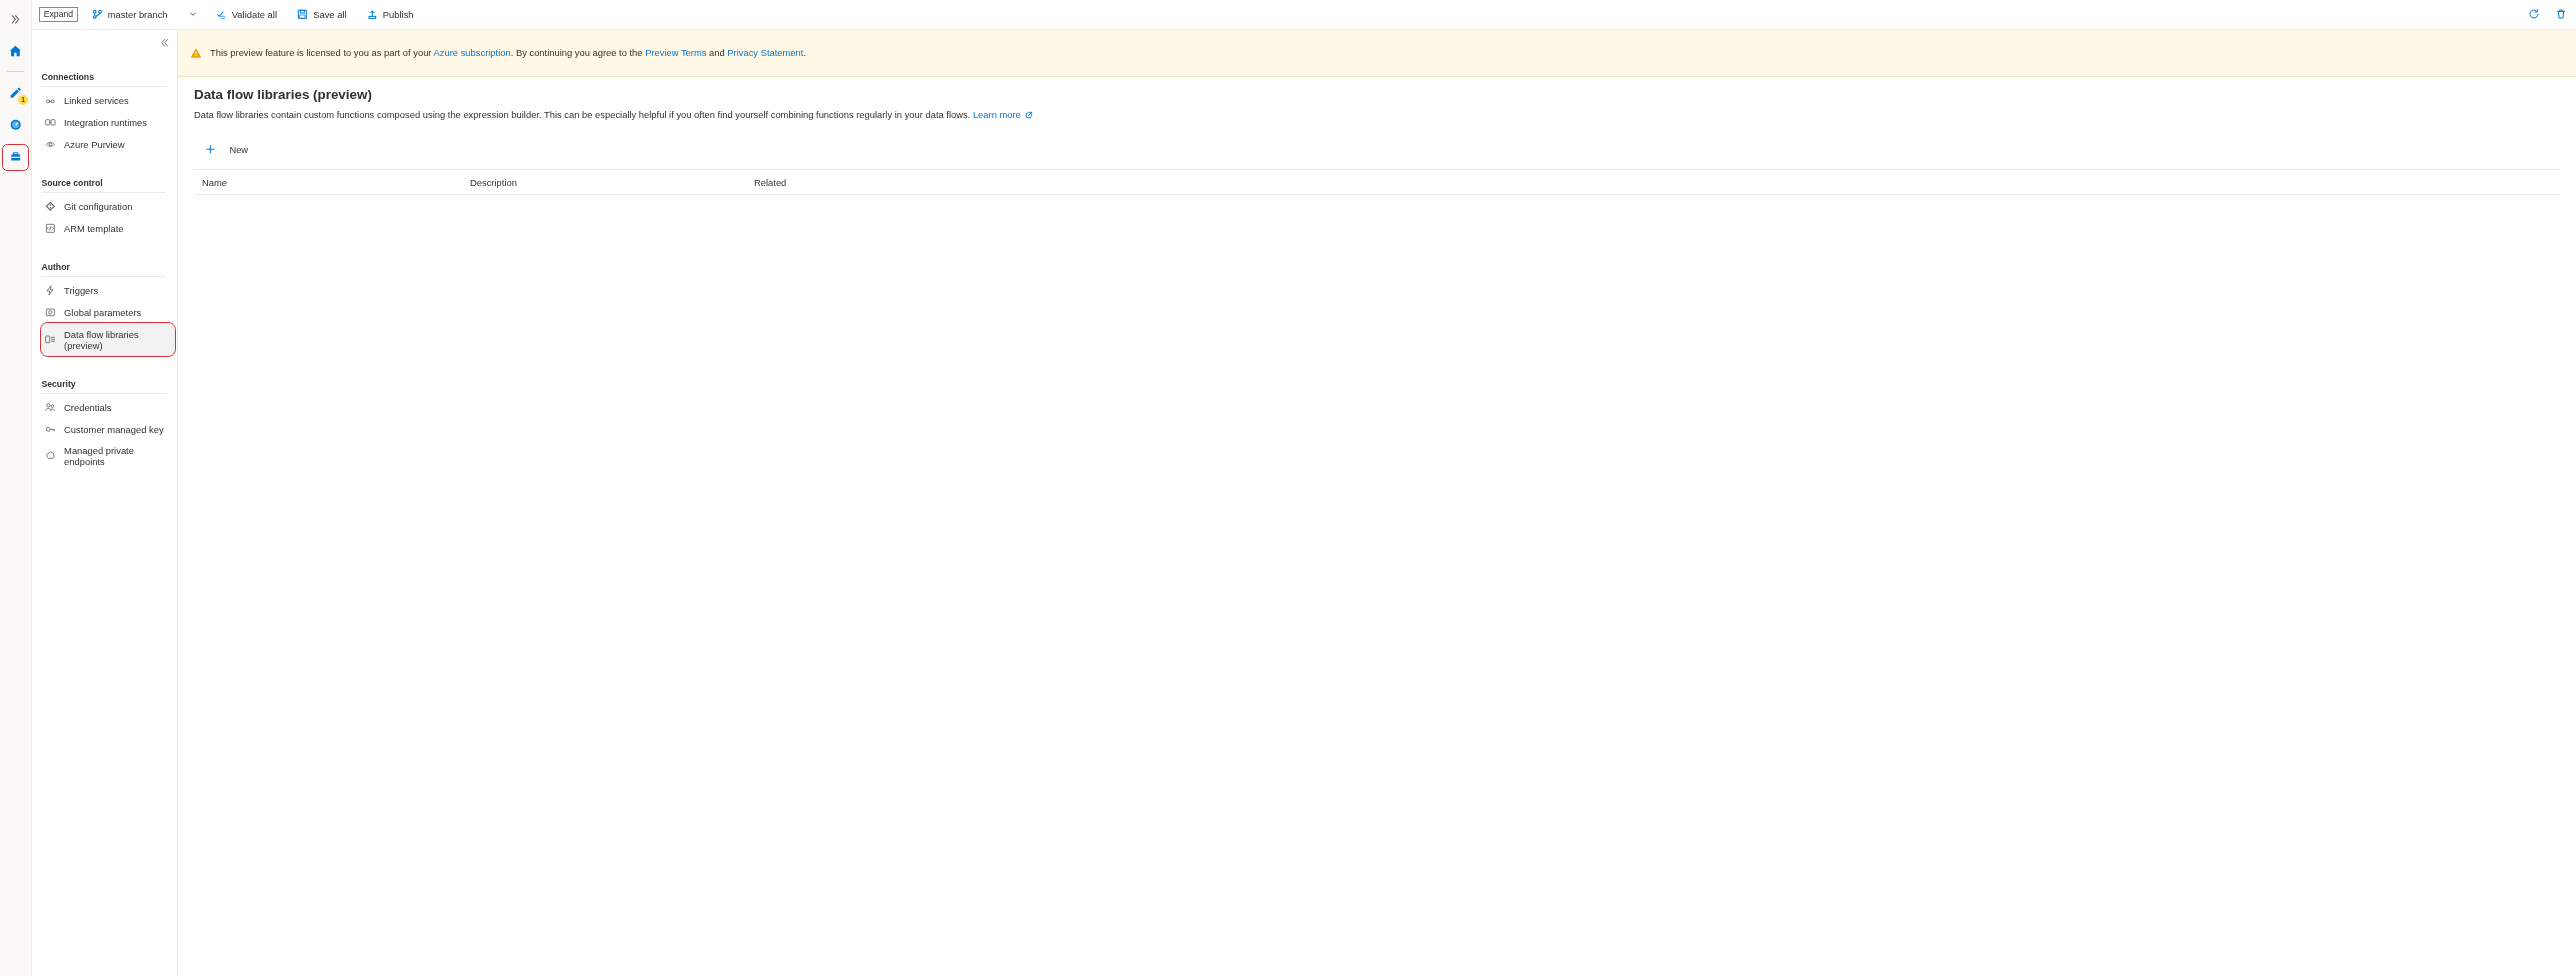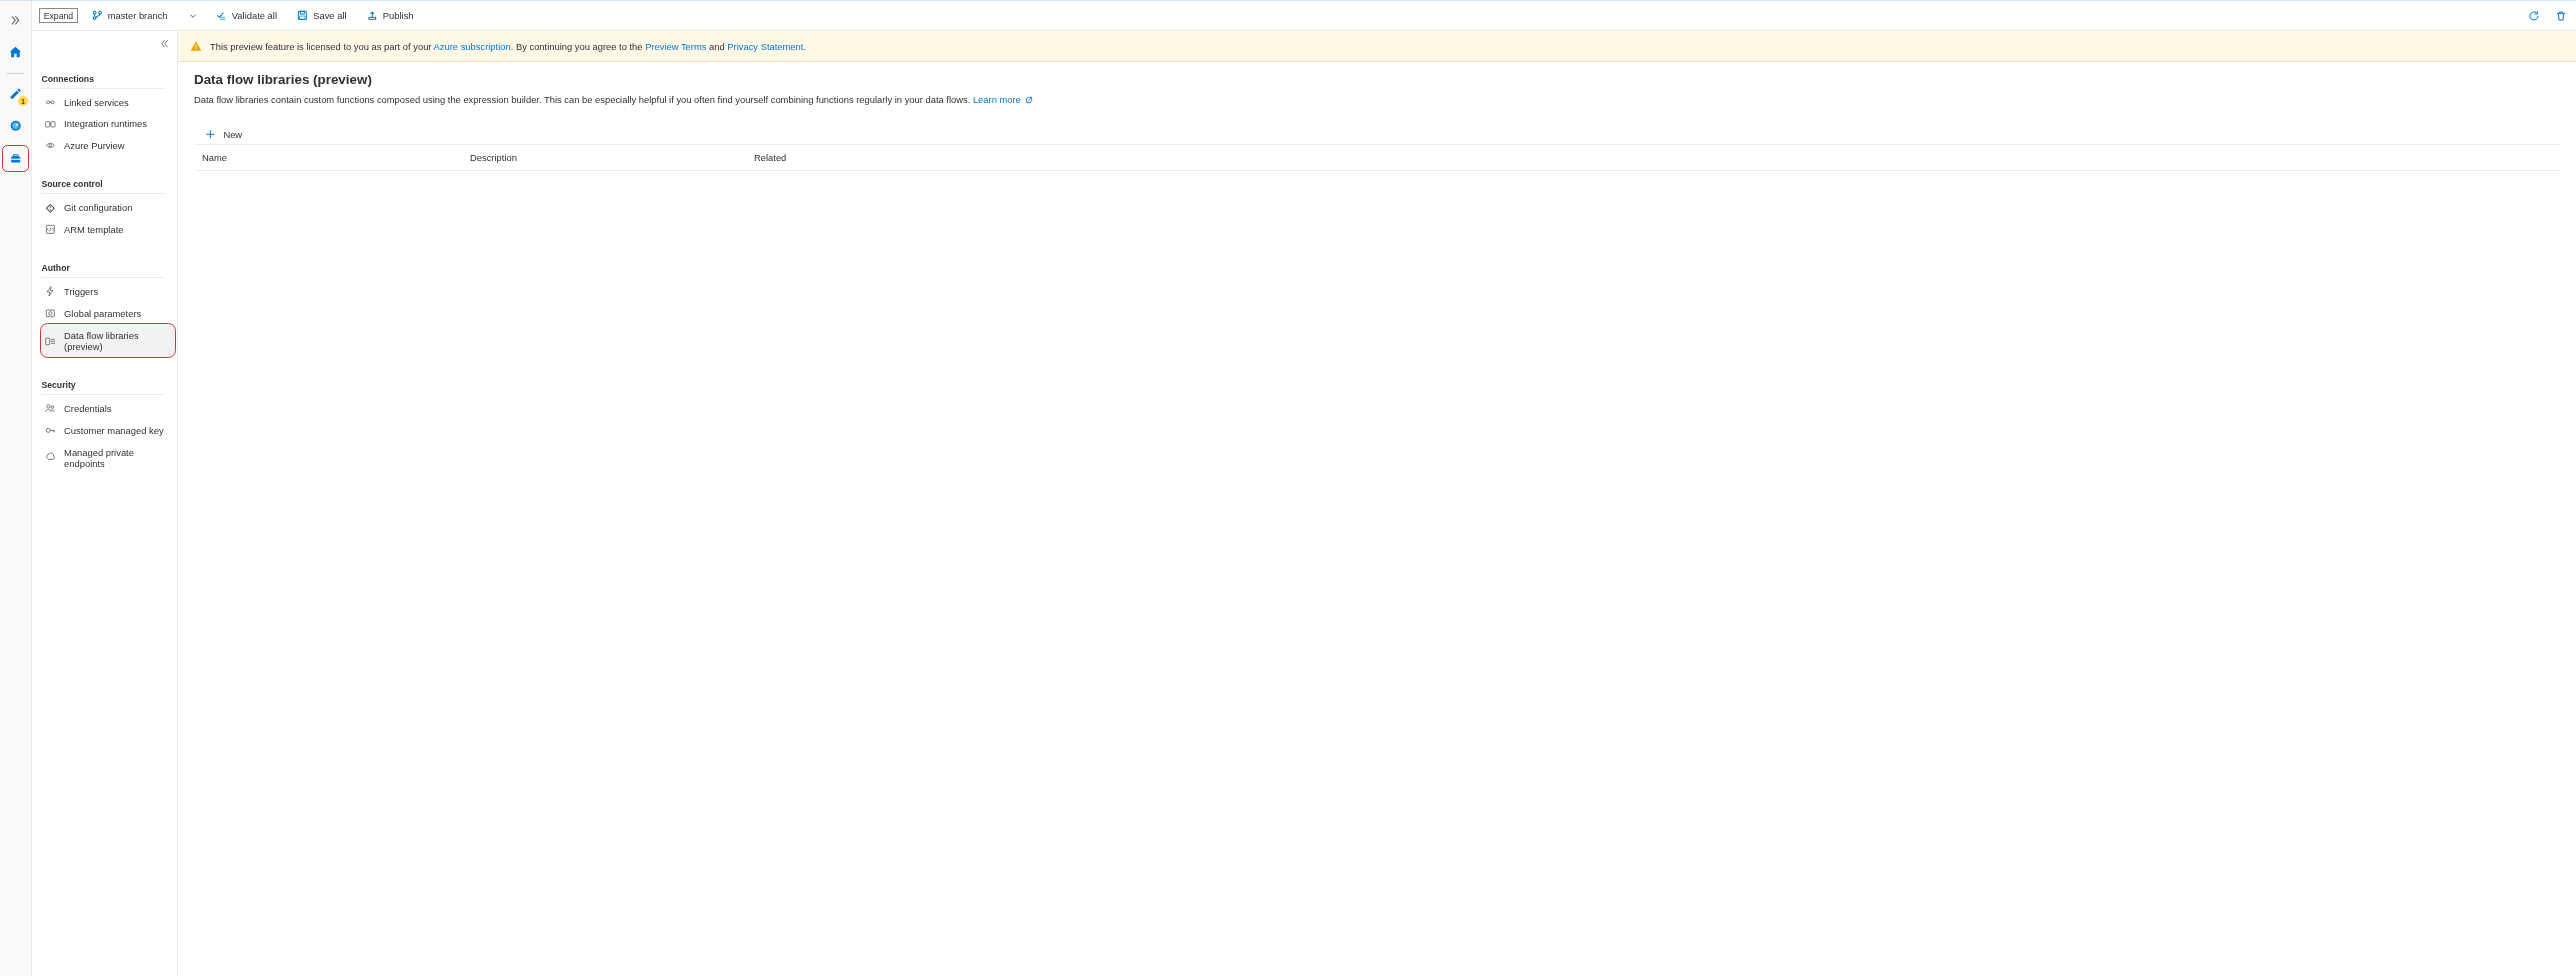--- a/index.html
+++ b/index.html
@@ -5,21 +5,21 @@
     * { margin: 0; padding: 0; box-sizing: border-box; }
     body {
       font-family: "Segoe UI", -apple-system, BlinkMacSystemFont, sans-serif;
       font-size: 9.4px;
       color: #323130;
       background: #fff;
       overflow: hidden;
     }
     .app {
       display: flex;
-      flex-direction: column;
+      flex-direction: row;
       width: 100vw;
       height: 100vh;
     }
     .top-border {
       height: 1.3px;
       background: #cfe6f9;
     }
     .main-row {
       display: flex;
       flex: 1;
@@ -181,23 +181,23 @@
     }
     .content {
       flex: 1;
       min-width: 0;
       display: flex;
       flex-direction: column;
     }
     .banner {
       background: #fff8e7;
       border-bottom: 0.7px solid #f0e3bd;
-      padding: 9px 12px;
-      display: flex;
-      align-items: flex-end;
+      padding: 17px 12px;
+      display: flex;
+      align-items: flex-start;
       gap: 8px;
       font-size: 9.4px;
       color: #323130;
     }
     .warn-tri { color: #e8a800; }
     .banner a { color: #0078d4; text-decoration: none; cursor:pointer; }
     .page {
       padding: 10.7px 16px;
     }
     .page-title {
@@ -208,26 +208,26 @@
     .page-desc {
       font-size: 9.4px;
       color: #323130;
       margin-bottom: 20px;
     }
     .page-desc a { color: #0078d4; text-decoration: none; }
     .ext-icon { display:inline-block; vertical-align: -1.3px; margin-left:1.3px; }
     .new-btn {
       display: inline-flex;
       align-items: center;
-      gap: 8px;
+      gap: 14px;
       padding: 4px 6.7px;
       color: #323130;
       cursor: pointer;
       margin-left: 4px;
-      margin-bottom: 0;
+      margin-bottom: 10px;
     }
     .new-btn svg { color: #0078d4; }
     .grid {
       border-top: 0.7px solid #edebe9;
     }
     .grid-head {
       display: flex;
       padding: 6.7px 8px;
       border-bottom: 0.7px solid #edebe9;
       color: #323130;

